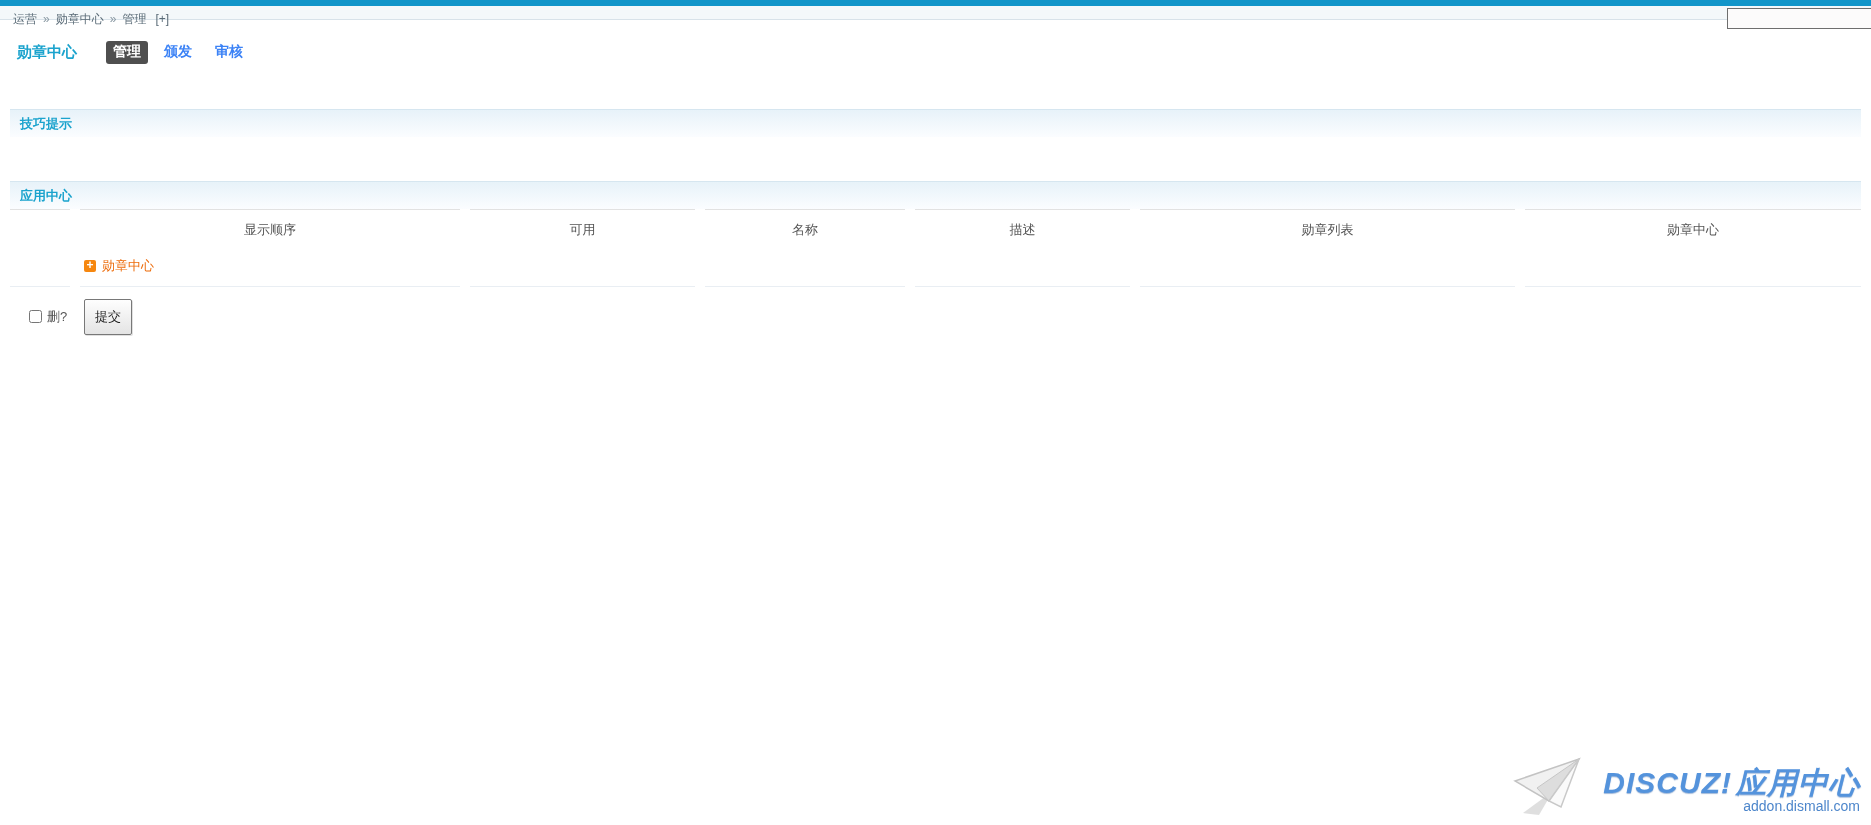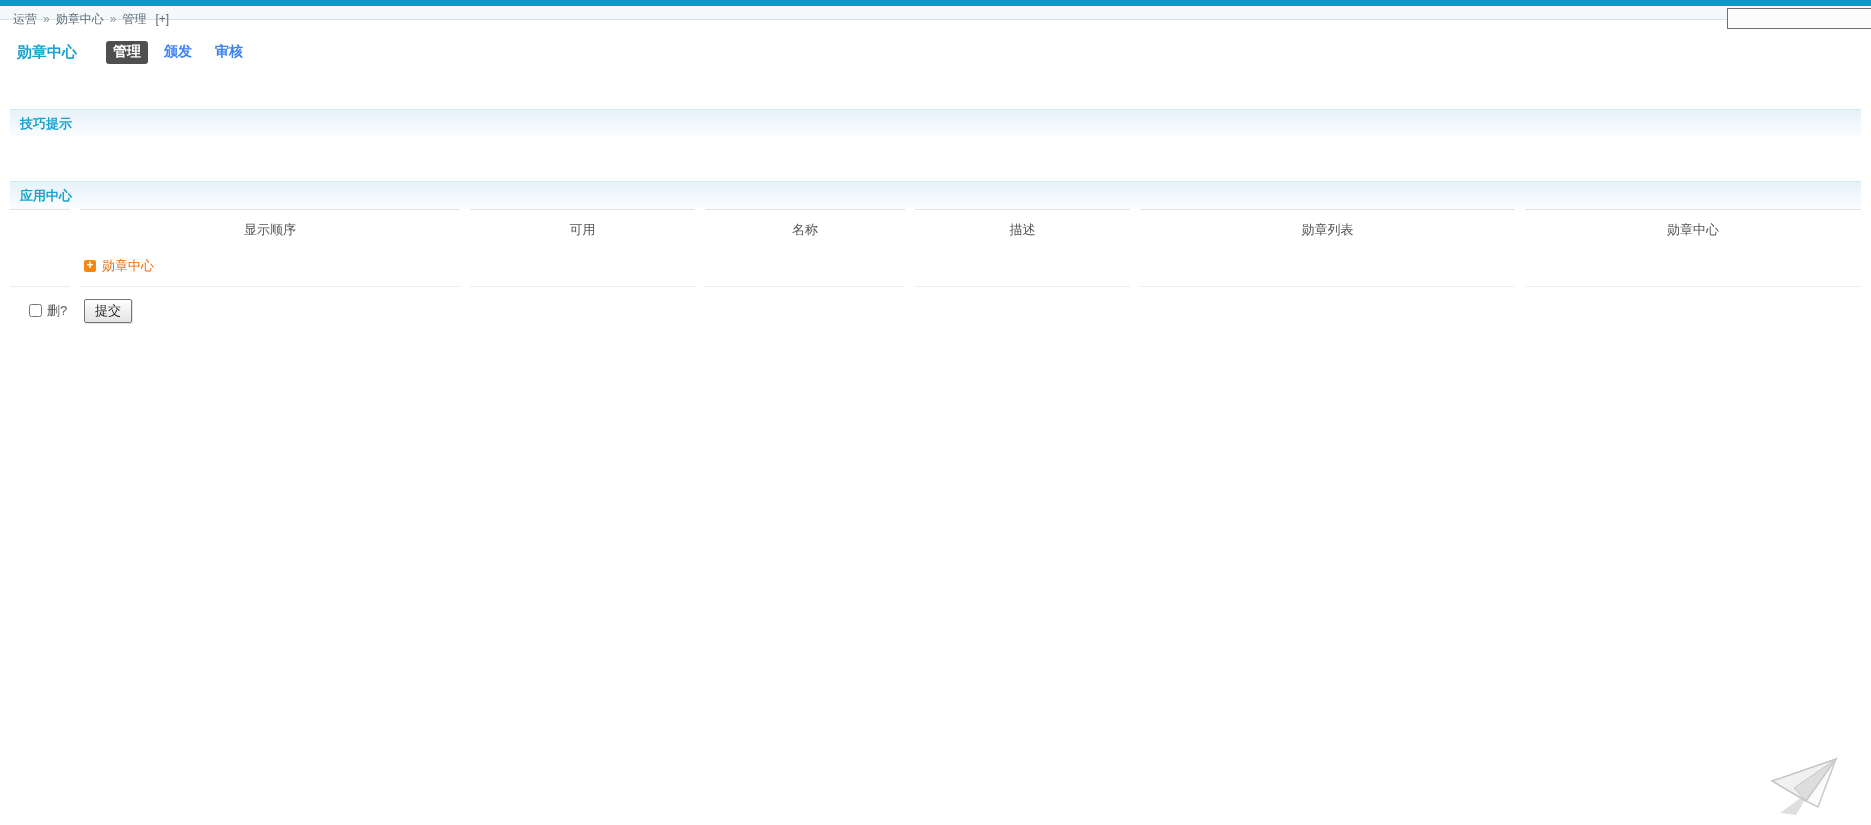--- a/index.html
+++ b/index.html
@@ -69,21 +69,21 @@
     display: inline-block; width: 12px; height: 12px;
     background: #f6870f; border-radius: 2px;
     color: #fff; font-weight: bold; line-height: 11px; text-align: center;
     font-size: 12px; margin-right: 6px; flex: 0 0 auto;
   }
   .submit-row td { padding: 12px 4px 10px; }
   .cell-del { padding-left: 19px !important; white-space: nowrap; }
   .del-checkbox { width: 13px; height: 13px; margin: 0; vertical-align: -2px; }
   .del-label { color: #555; margin-left: 5px; }
   .submit-btn {
-    height: 24px; padding: 0 10px;
+    height: 36px; padding: 0 10px;
     border: 1px solid #787878; border-radius: 2px;
     background: linear-gradient(#fefefe, #e4e4e4);
     font-family: inherit; font-size: 13px; color: #222; cursor: pointer;
     box-shadow: 1px 1px 0 rgba(0,0,0,0.12);
   }
 
   
   .watermark {
     position: absolute; right: 11px; bottom: 6px;
     display: flex; align-items: center;
@@ -171,13 +171,19 @@
 </tbody>
   </table>
 
 <div class="watermark">
   <svg class="wm-plane" width="82" height="62" viewBox="0 0 82 62">
     <polygon points="10,56 40,34 26,58" fill="#d7d7d7" opacity="0.8"></polygon>
     <polygon points="2,24 66,2 36,44" fill="#f1f1f1" stroke="#c3c3c3" stroke-width="1.5"></polygon>
     <polygon points="24,31 66,2 36,44" fill="#dddddd" stroke="#c6c6c6" stroke-width="1"></polygon>
     <polygon points="36,44 66,2 48,50" fill="#fafafa" stroke="#c9c9c9" stroke-width="1.5"></polygon>
   </svg>
+  <div class="wm-text">
+    <div class="wm-main">
+      <span>DISCUZ!</span><span class="wm-suffix">应用中心</span>
+    </div>
+    <div class="wm-domain">addon.dismall.com</div>
+  </div>
 </div>
 
 </body></html>

